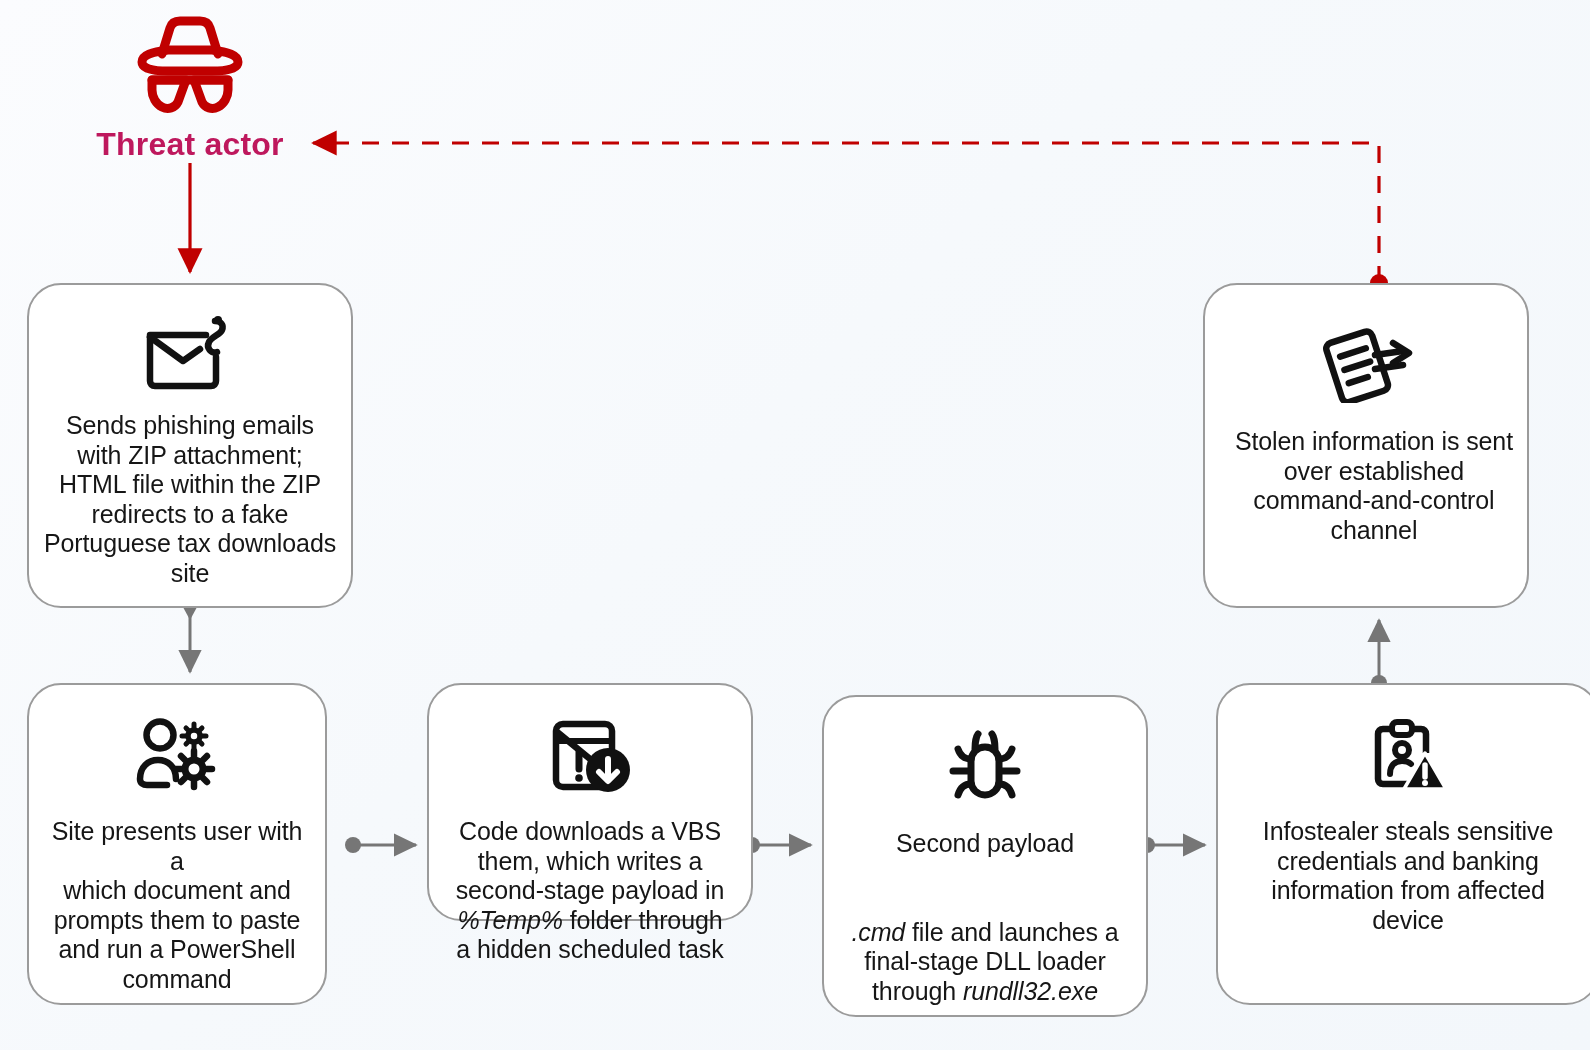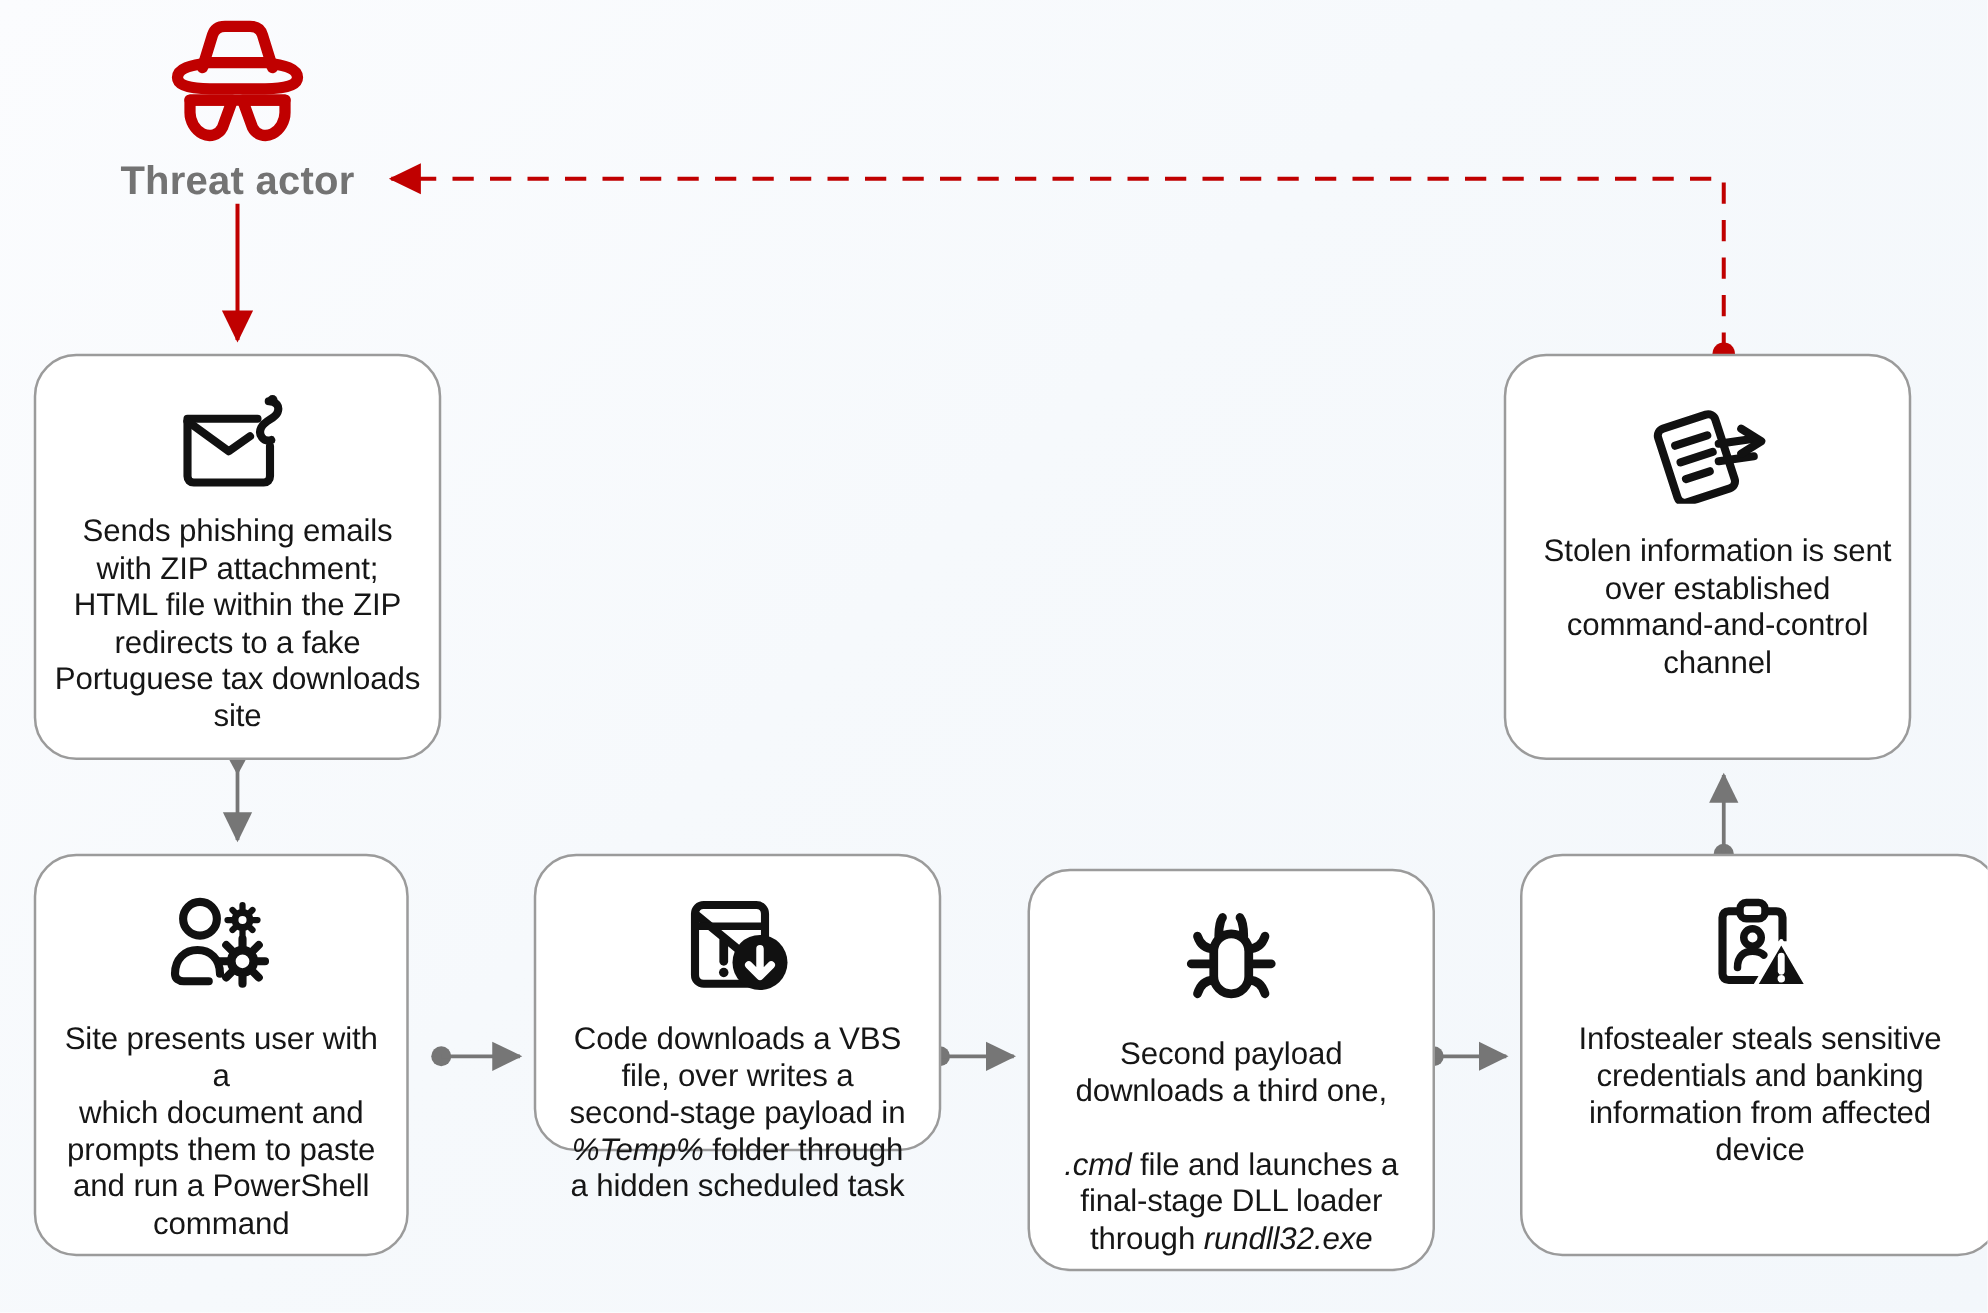--- a/index.html
+++ b/index.html
@@ -87,21 +87,21 @@
     display: flex;
     flex-direction: column;
     align-items: center;
     z-index: 2;
   }
   #threat-actor .ta-icon { height: 110px; display: flex; align-items: center; justify-content: center; }
   #threat-actor .ta-label {
     margin-top: 6px;
     font-size: 32px;
     font-weight: bold;
-    color: #737373;
+    color: #be185d;
     letter-spacing: 0.2px;
   }
 </style>
 </head>
 <body>
 
 <div id="canvas">
 
   <svg id="edges" viewBox="0 0 1590 1050" xmlns="http://www.w3.org/2000/svg">
     <defs>
@@ -237,40 +237,40 @@
         <path d="M8,14 C8,10 11,7 15,7 L57,7 C61,7 64,10 64,14 L64,48 M64,60 L64,63 C64,67 61,70 57,70 L15,70 C11,70 8,67 8,63 L8,14 Z" fill="none" stroke="#111" stroke-width="6.5" stroke-linejoin="round"></path>
         <path d="M8,24 L64,24" stroke="#111" stroke-width="6"></path>
         <path d="M31,35 L31,52" stroke="#111" stroke-width="7" stroke-linecap="round"></path>
         <circle cx="31" cy="61" r="3.8" fill="#111"></circle>
         <circle cx="60" cy="53" r="22" fill="#111"></circle>
         <path d="M60,42 L60,63 M51,55 L60,64 L69,55" fill="none" stroke="#fff" stroke-width="6" stroke-linecap="round" stroke-linejoin="round"></path>
       </svg>
     </div>
     <div class="node-label">
       <span>Code downloads a VBS</span><br>
-      <span>file, over writes a</span><br>
+      <span>them, which writes a</span><br>
       <span>second-stage payload in</span><br>
       <i>%Temp%</i> folder through<br>
       <span>a hidden scheduled task</span>
     </div>
   </div>
 
   <div id="node-payload" class="node">
     <div class="node-icon">
       <svg width="82" height="78" viewBox="0 0 82 78" xmlns="http://www.w3.org/2000/svg">
         <rect x="27" y="18" width="28" height="48" rx="14" fill="none" stroke="#111" stroke-width="7"></rect>
         <path d="M31,20 C31,9 34,5 34,5 M51,20 C51,9 48,5 48,5" fill="none" stroke="#111" stroke-width="7" stroke-linecap="round"></path>
         <path d="M27,30 C20,30 16,26 14,20 M55,30 C62,30 66,26 68,20" fill="none" stroke="#111" stroke-width="7" stroke-linecap="round"></path>
         <path d="M25,42 L9,42 M57,42 L73,42" stroke="#111" stroke-width="7" stroke-linecap="round"></path>
         <path d="M27,55 C20,55 16,59 14,66 M55,55 C62,55 66,59 68,66" fill="none" stroke="#111" stroke-width="7" stroke-linecap="round"></path>
       </svg>
     </div>
     <div class="node-label">
       <span>Second payload</span><br>
-      <span>downloads a third one,</span><br>
+      <br>
       <br>
       <i>.cmd</i> file and launches a<br>
       <span>final-stage DLL loader</span><br>
       through <i>rundll32.exe</i>
     </div>
   </div>
 
   <div id="node-infostealer" class="node">
     <div class="node-icon">
       <svg width="84" height="78" viewBox="0 0 84 78" xmlns="http://www.w3.org/2000/svg">

